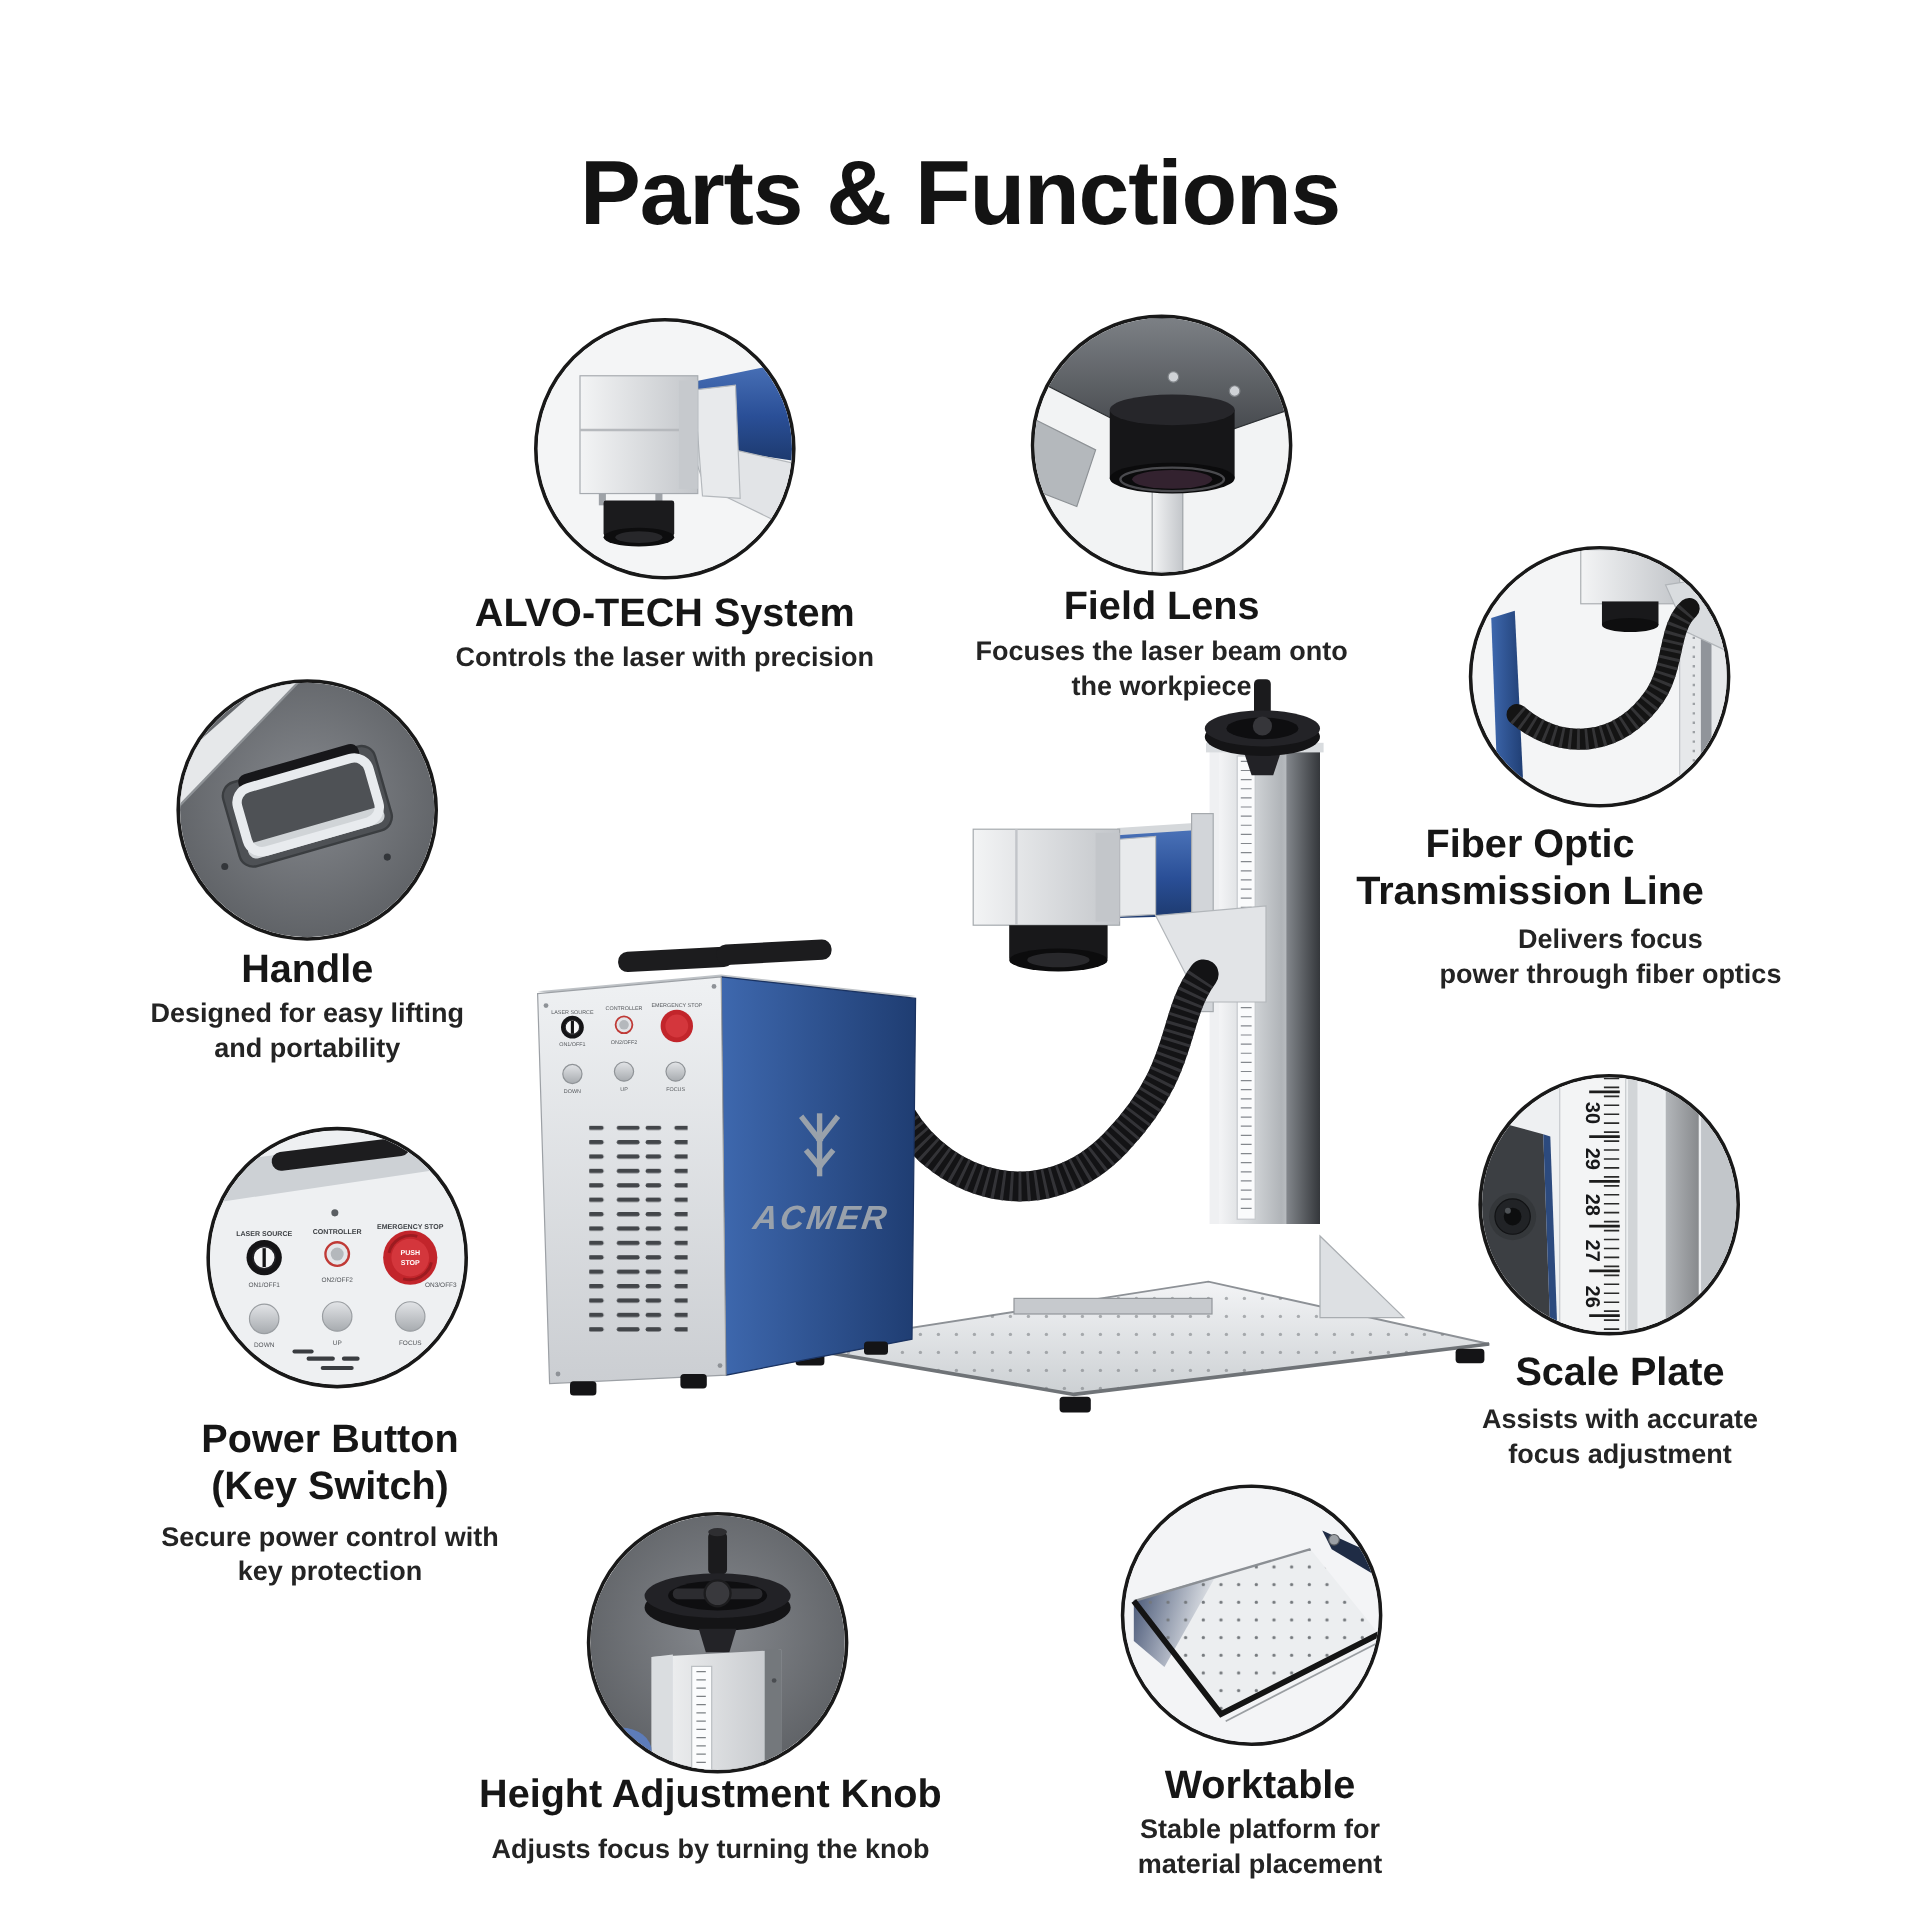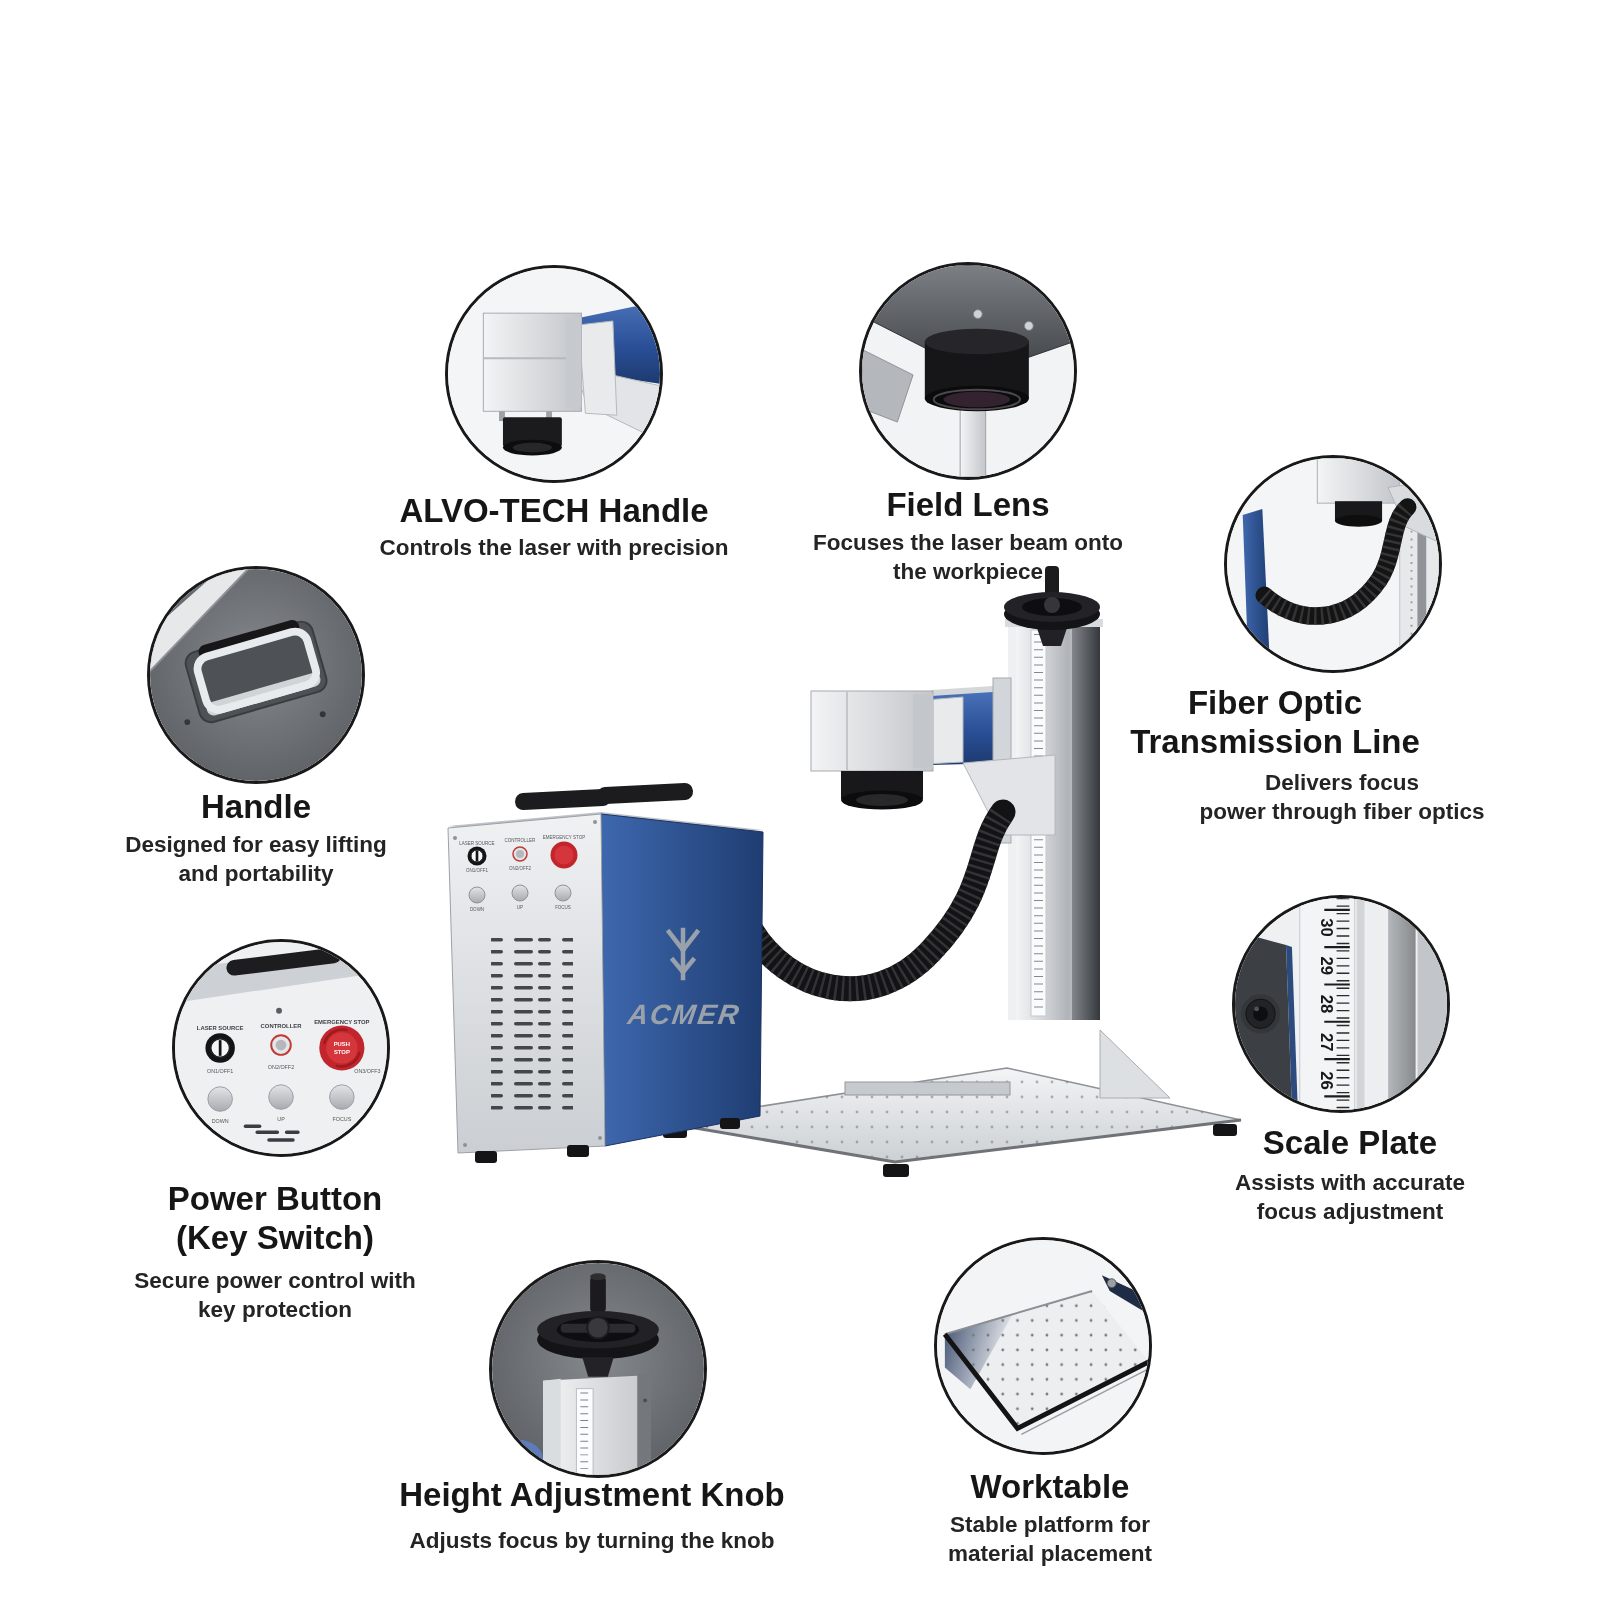--- a/index.html
+++ b/index.html
@@ -74,20 +74,21 @@
     </pattern>
     <pattern id="pVent" width="48" height="12" patternUnits="userSpaceOnUse">
       <rect x="3" y="4" width="19" height="3.6" rx="1.8" fill="#43464a"></rect>
       <rect x="27" y="4" width="13" height="3.6" rx="1.8" fill="#43464a"></rect>
     </pattern>
   </defs>
 </svg>
 
 <div class="stage">
 
+  <h1 class="title">Parts &amp; Functions</h1>
 
   <svg class="machine" width="850" height="640" viewBox="0 0 850 640">
 
     <g>
       <polygon points="245,572 592,518 826,570 480,612" fill="url(#gPlate)" stroke="#8d9196" stroke-width="1.5"></polygon>
       <polygon points="245,572 592,518 826,570 480,612" fill="url(#pDots)" opacity="0.55"></polygon>
       <path d="M245,572 L480,612 L826,570" fill="none" stroke="#6f7377" stroke-width="3"></path>
       <rect x="248" y="576" width="24" height="12" rx="3" fill="#141416"></rect>
       <rect x="468" y="614" width="26" height="13" rx="3" fill="#141416"></rect>
       <rect x="798" y="574" width="24" height="12" rx="3" fill="#141416"></rect>
@@ -204,21 +205,21 @@
           <rect x="52" y="146" width="6" height="10" fill="#9ea2a7"></rect>
           <rect x="100" y="146" width="6" height="10" fill="#9ea2a7"></rect>
         </g>
         <g>
           <rect x="56" y="152" width="60" height="30" rx="2" fill="#1b1b1d"></rect>
           <ellipse cx="86" cy="183" rx="30" ry="8" fill="#0d0d0e"></ellipse>
           <ellipse cx="86" cy="183" rx="20" ry="5" fill="#27272a"></ellipse>
         </g>
       </svg>
     </div>
-    <div class="co-title" style="left:334px;top:492px;width:440px;">ALVO-TECH Handle</div>
+    <div class="co-title" style="left:334px;top:492px;width:440px;">ALVO-TECH System</div>
     <div class="co-desc" style="left:334px;top:533px;width:440px;text-align:center;">Controls the laser with precision</div>
   </div>
 
   <div class="callout">
     <div class="co-circle" style="left:859px;top:262px;">
       <svg viewBox="0 0 216 216">
         <circle cx="108" cy="108" r="108" fill="#f2f3f4"></circle>
         <polygon points="12,0 216,0 216,78 118,112 12,58" fill="url(#gDark)" stroke="#2e3134" stroke-width="1"></polygon>
         <g>
           <circle cx="118" cy="50" r="4.5" fill="#cfd2d6" stroke="#7f8387" stroke-width="1"></circle>

